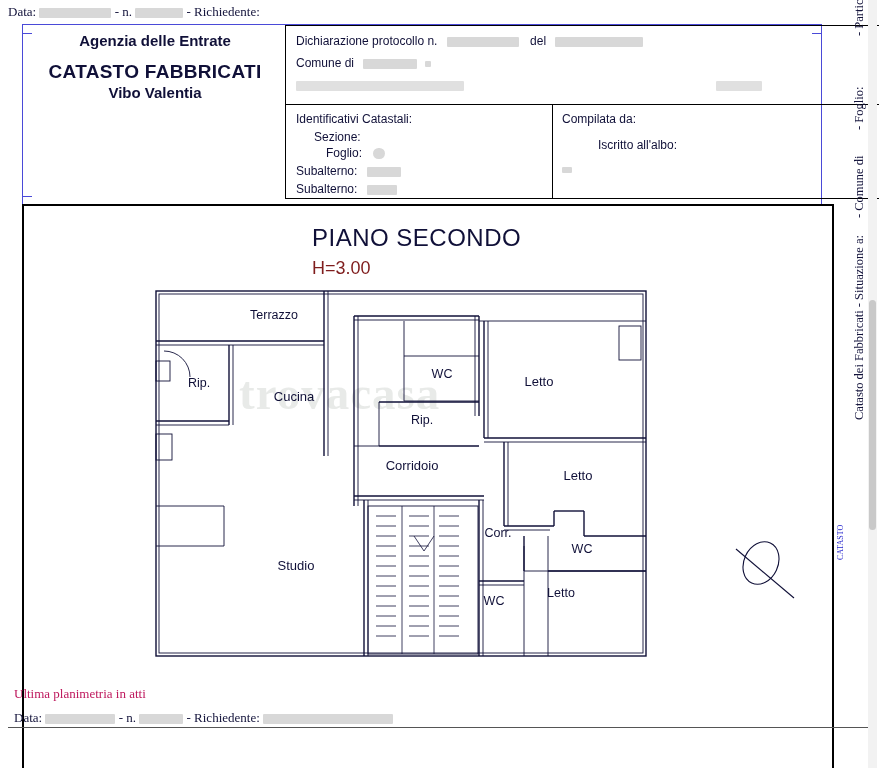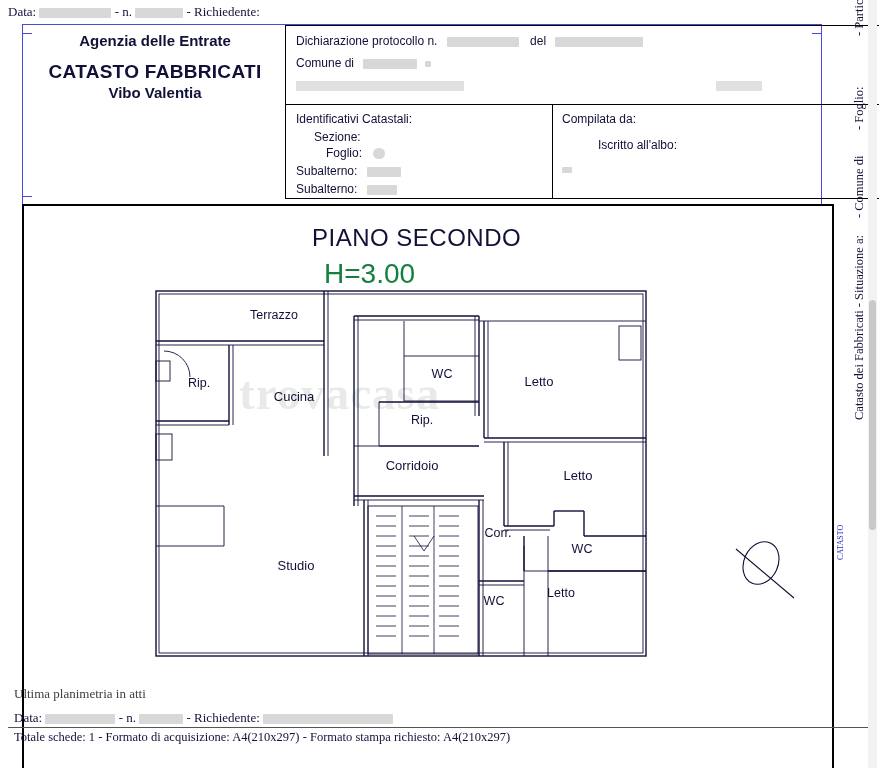--- a/index.html
+++ b/index.html
@@ -118,24 +118,24 @@
   .title-piano {
     position: absolute;
     left: 288px; top: 18px;
     font-family: "Liberation Sans", sans-serif;
     font-size: 24px;
     color: #101038;
     letter-spacing: .5px;
   }
   .title-h {
     position: absolute;
-    left: 300px; top: 52px;
+    left: 288px; top: 52px;
     font-family: "Liberation Sans", sans-serif;
-    font-size: 28px;
-    color: #15803d;
+    font-size: 18px;
+    color: #7f1d1d;
   }
 
   .watermark {
     position: absolute;
     left: 215px; top: 160px;
     font-family: "Liberation Serif", serif;
     font-size: 47px;
     color: rgba(150,160,150,0.22);
     letter-spacing: 1px;
     user-select: none;
@@ -152,21 +152,21 @@
     fill: #101038;
     text-anchor: middle;
   }
   .room-label.big { font-size: 13px; }
 
   
   .bottom1 {
     position: absolute;
     left: 14px; top: 686px;
     font-size: 13px;
-    color: #404040;
+    color: #be185d;
   }
   .bottom2 {
     position: absolute;
     left: 14px; top: 710px;
     font-size: 13px;
     color: #12123a;
     white-space: nowrap;
   }
   .bottom3 {
     position: absolute;
@@ -447,21 +447,20 @@
   <div class="bottom2">
     <span>Data:</span>
     <span class="redact" style="width:70px"></span>
     <span>- n.</span>
     <span class="redact" style="width:44px"></span>
     <span>- Richiedente:</span>
     <span class="redact" style="width:130px"></span>
   </div>
 
   <div class="bottom-rule"></div>
-  <div class="bottom3">Totale schede: 1 - Formato di acquisizione: A4(210x297)  - Formato stampa richiesto: A4(210x297)</div>
 
   <div class="vtext rot" style="left:852px; top:36px;">- Particella:</div>
   <div class="vtext rot" style="left:852px; top:130px;">- Foglio:</div>
   <div class="vtext rot" style="left:852px; top:218px;">- Comune di</div>
   <div class="vtext rot" style="left:852px; top:420px;">Catasto dei Fabbricati - Situazione a:</div>
   <div class="vtext rot vtext-blue" style="left:836px; top:560px;">CATASTO</div>
 
   <div class="scrollbar">
     <div class="thumb"></div>
   </div>

